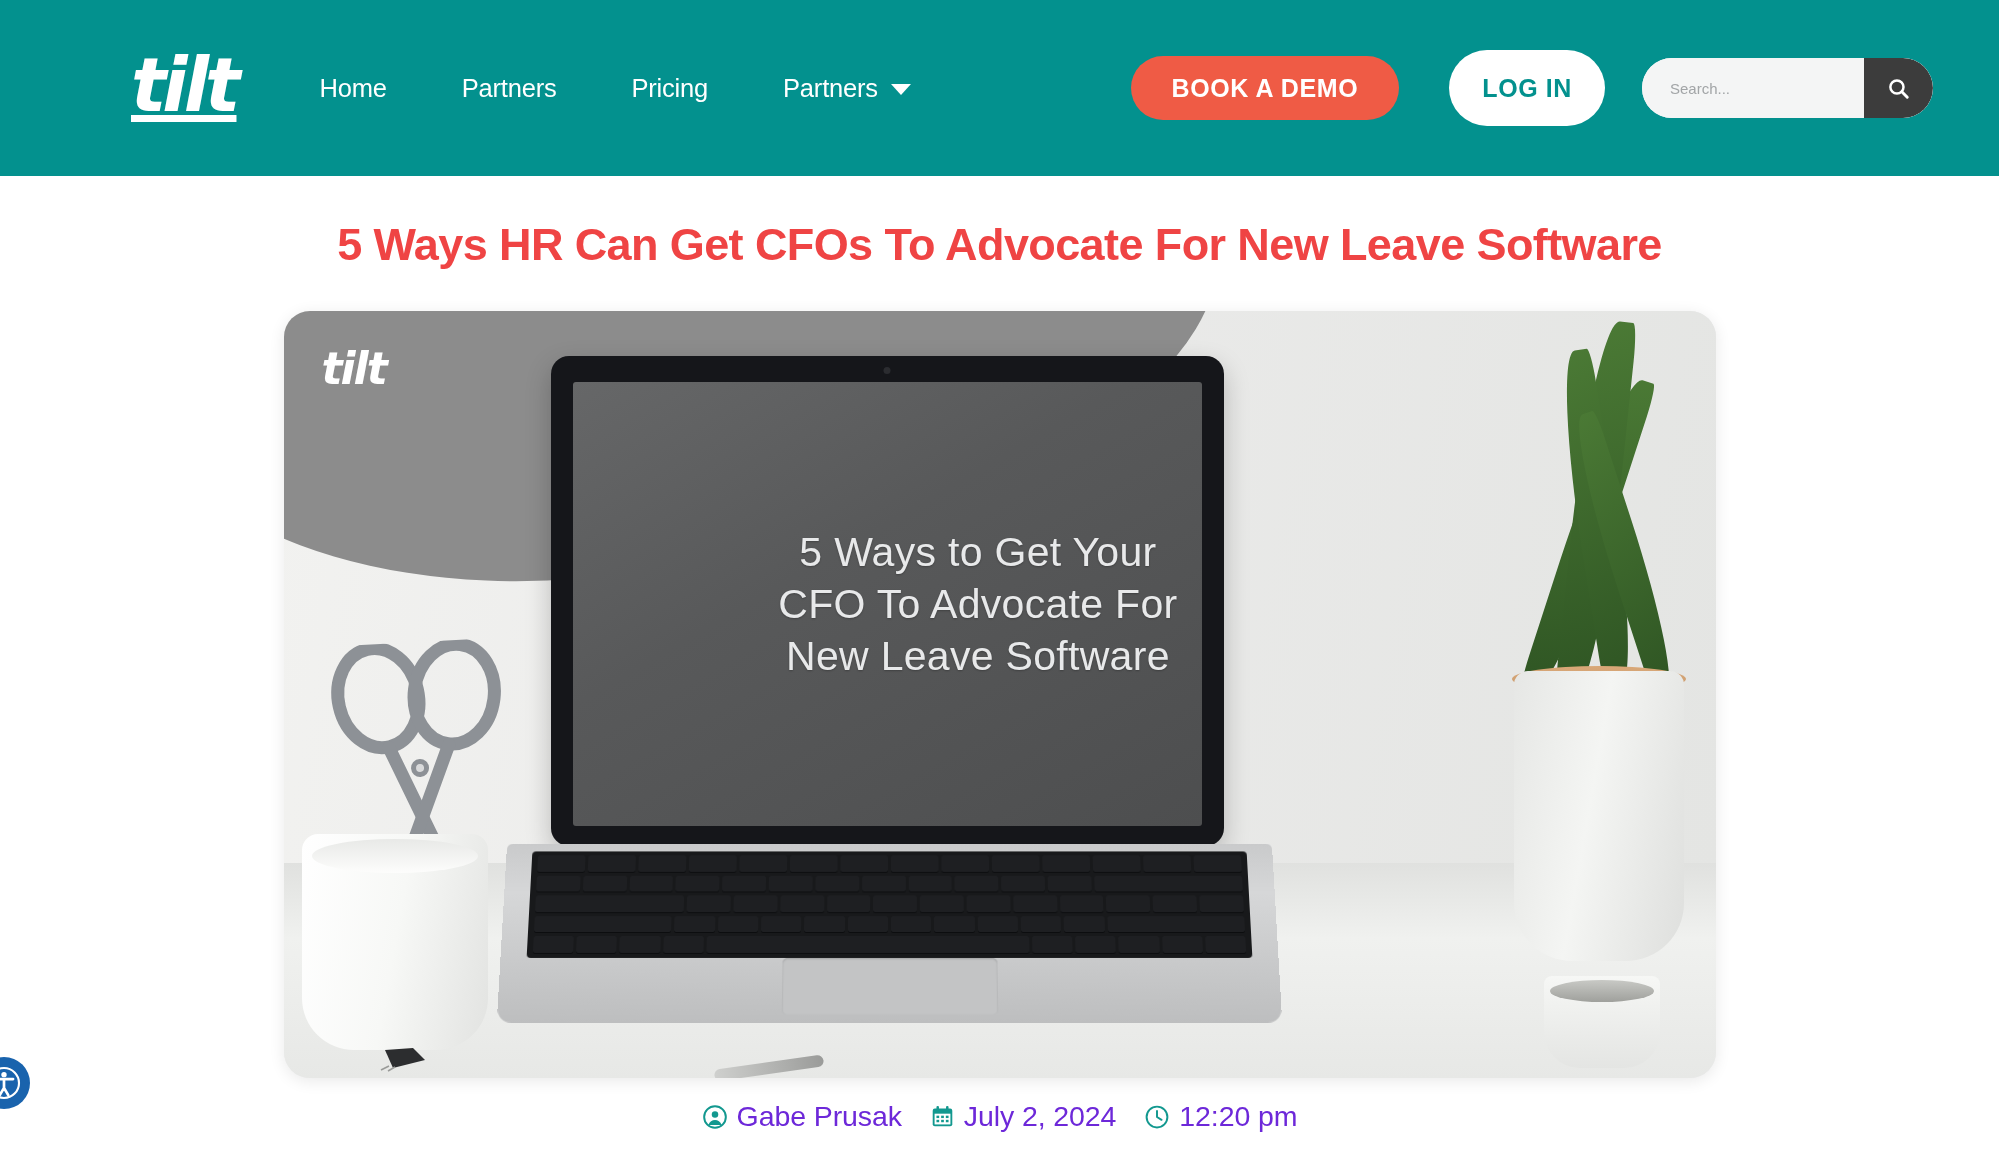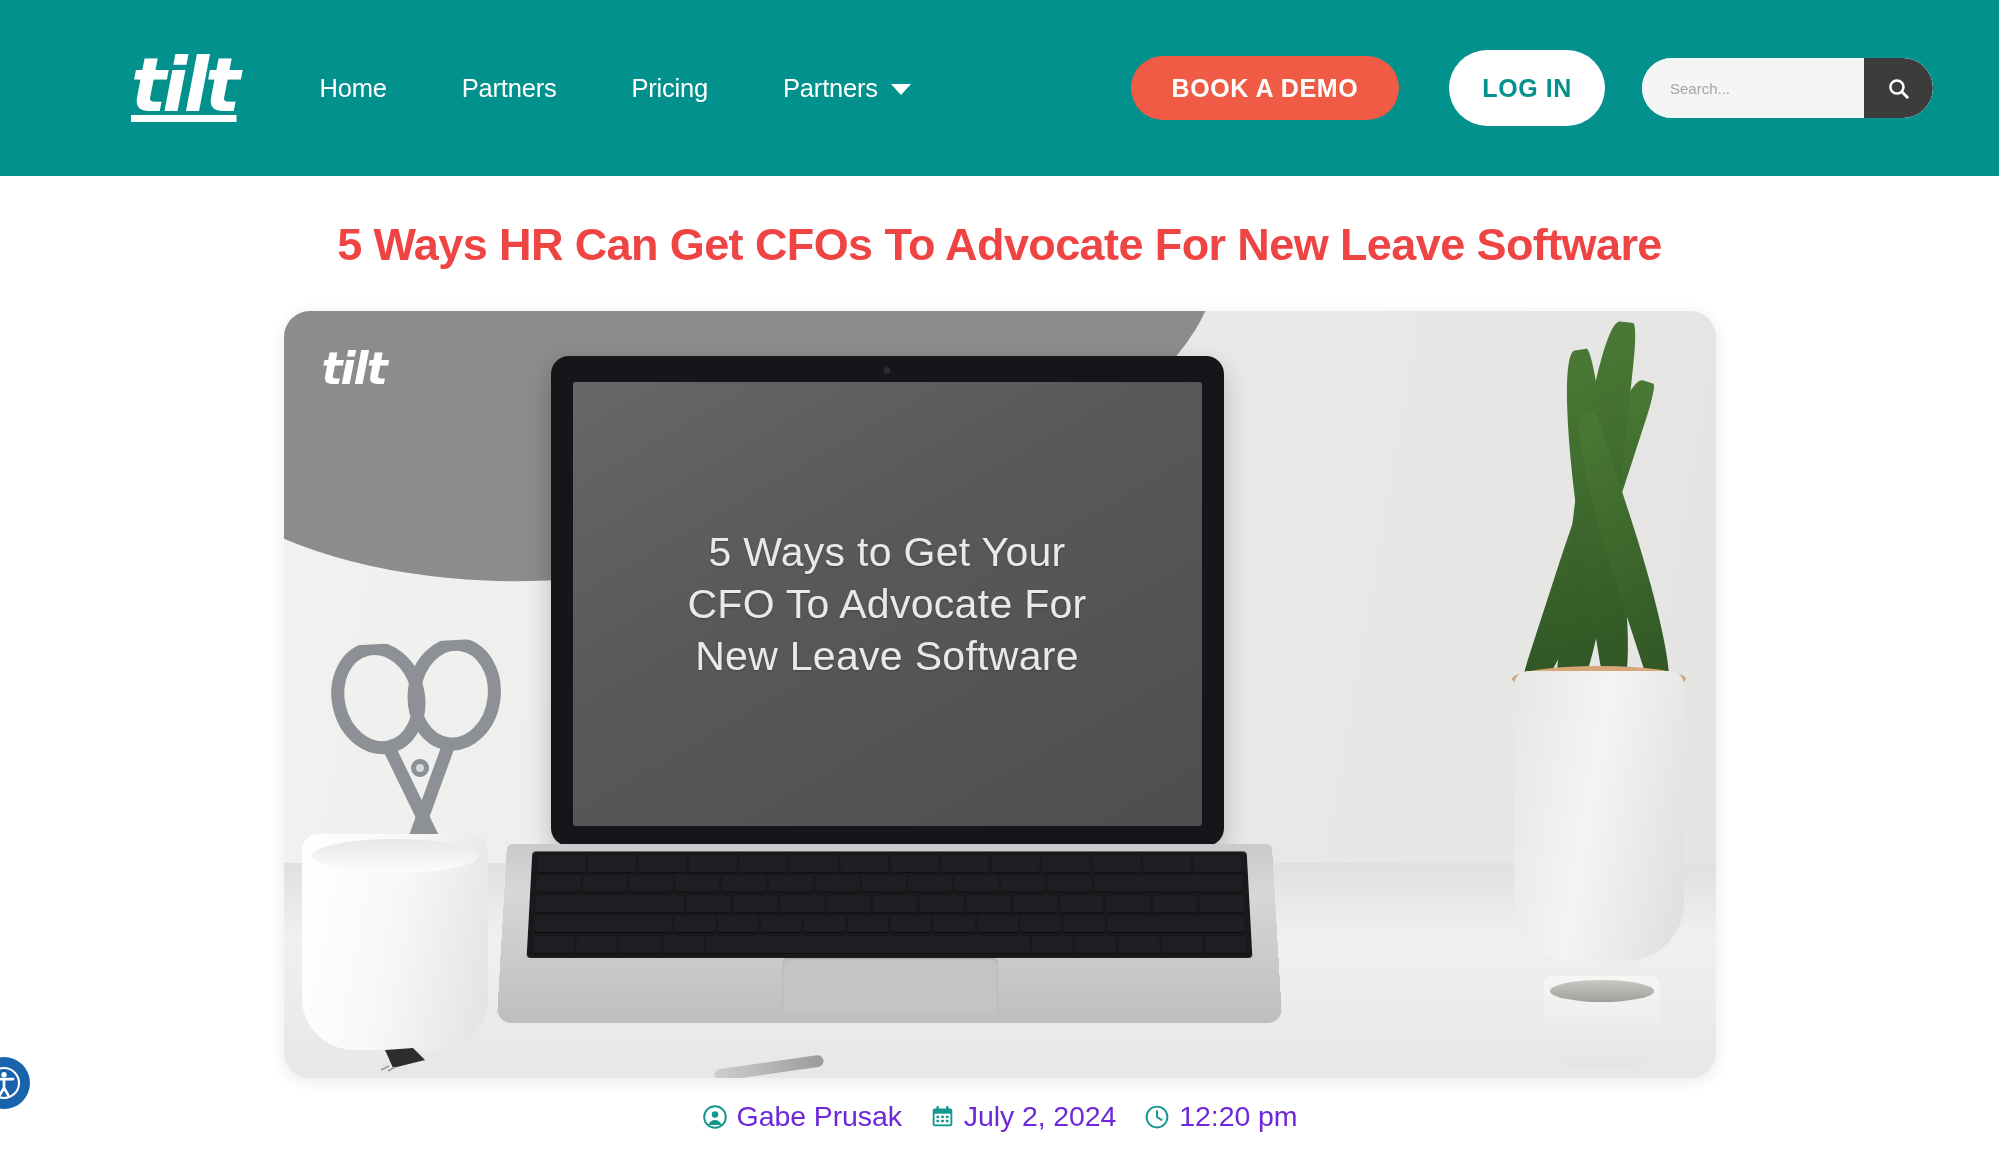--- a/index.html
+++ b/index.html
@@ -253,21 +253,21 @@
     width: 673px; height: 490px;
     background: #15161a;
     border-radius: 18px;
     box-shadow: 0 10px 26px rgba(0,0,0,0.22);
   }
   .laptop-screen {
     position: absolute;
     left: 22px; top: 26px; right: 22px; bottom: 20px;
     background: linear-gradient(150deg,#666768 0%, #58595a 40%, #4d4e4f 100%);
     border-radius: 3px;
-    display: flex; align-items: center; justify-content: center;
+    display: flex; align-items: center; justify-content: flex-end;
   }
   .screen-text {
     color: #e8e9ea;
     font-size: 41px;
     line-height: 1.27;
     text-align: center;
     font-weight: 400;
     letter-spacing: 0.3px;
     font-family: "Liberation Sans", sans-serif;
     text-shadow: 0 1px 2px rgba(0,0,0,0.25);

